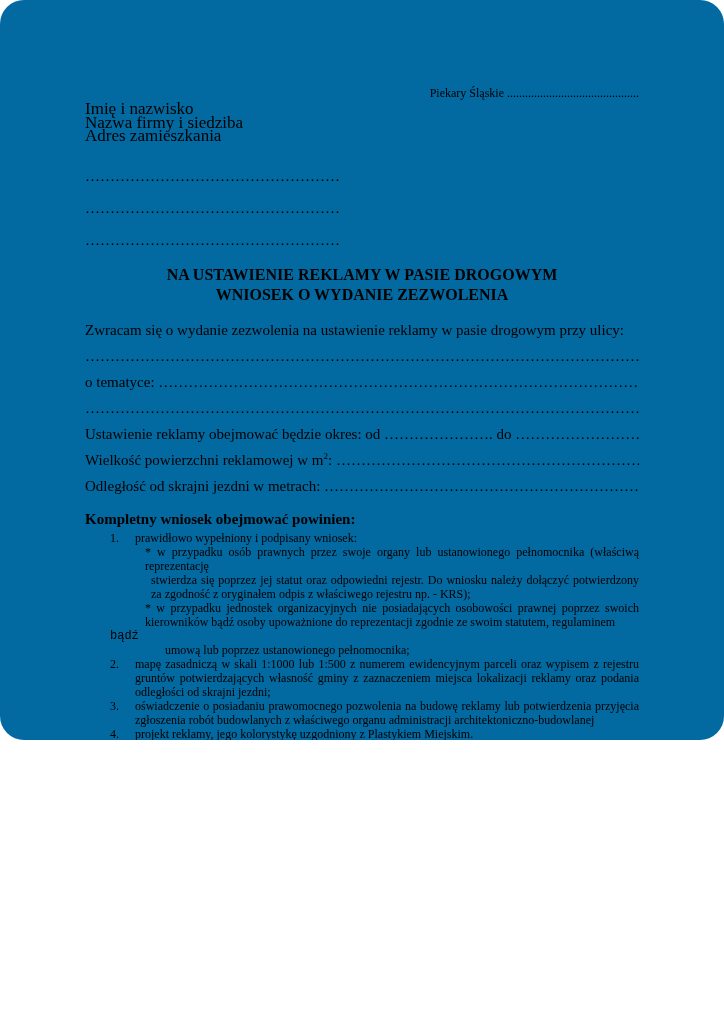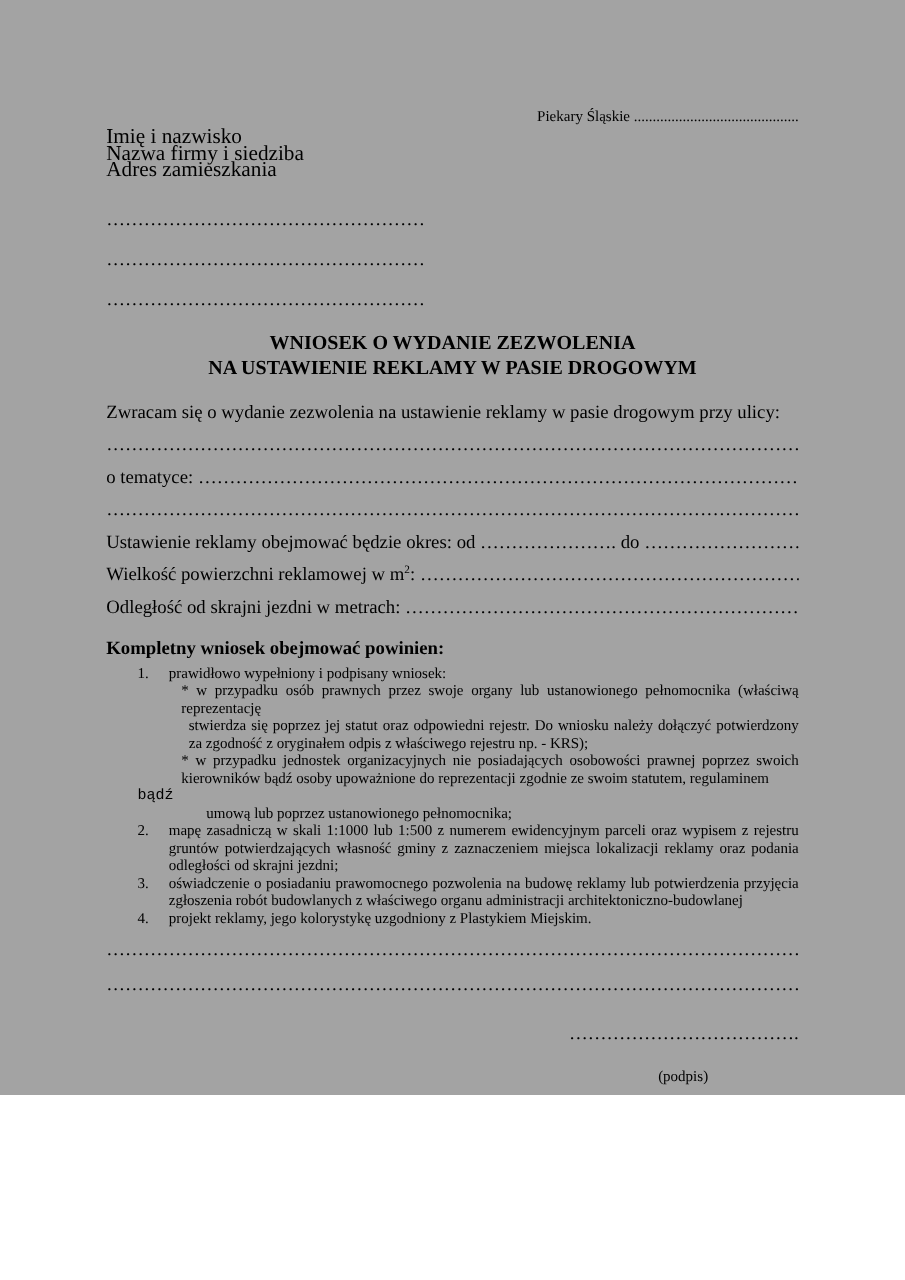--- a/index.html
+++ b/index.html
@@ -1,25 +1,26 @@
 <!DOCTYPE html>
 <html><head>
 <meta charset="utf-8">
 <style>
   * { margin: 0; padding: 0; box-sizing: border-box; }
   html, body { background: #ffffff; }
   .page {
     width: 724px;
-    height: 876px;
-    background: #a3a3a3;
+    height: 740px;
+    background: #0369a1;
     color: #000000;
     font-family: "Liberation Serif", "DejaVu Serif", serif;
     padding: 86px 85px 0 85px;
     overflow: hidden;
     position: relative;
+    border-radius: 24px;
   }
   .place-line { font-size: 12px; line-height: 14px; text-align: right; white-space: nowrap; }
   .sender-labels { font-size: 17px; line-height: 13.5px; margin-top: 2px; }
   .sender-fills { margin-top: 26px; font-size: 15px; }
   .sfill { line-height: 15px; margin-bottom: 17px; white-space: nowrap; overflow: hidden; }
   .title { text-align: center; font-weight: bold; font-size: 16px; line-height: 20px; }
   .bodyblock { margin-top: 12px; font-size: 15px; }
   .bline { line-height: 26px; white-space: nowrap; }
   .clip { overflow: hidden; }
   .sup { font-size: 9px; vertical-align: super; line-height: 0; }
@@ -53,22 +54,22 @@
     <div>Adres zamieszkania</div>
   </div>
 
   <div class="sender-fills">
     <div class="sfill">……………………………………………</div>
     <div class="sfill">……………………………………………</div>
     <div class="sfill">……………………………………………</div>
   </div>
 
   <div class="title">
+    <div>NA USTAWIENIE REKLAMY W PASIE DROGOWYM</div>
     <div>WNIOSEK O WYDANIE ZEZWOLENIA</div>
-    <div>NA USTAWIENIE REKLAMY W PASIE DROGOWYM</div>
   </div>
 
   <div class="bodyblock">
     <div class="bline">Zwracam się o wydanie zezwolenia na ustawienie reklamy w pasie drogowym przy ulicy:</div>
     <div class="bline clip">………………………………………………………………………………………………………..</div>
     <div class="bline clip">o tematyce: ………………………………………………………………………………………..</div>
     <div class="bline clip">………………………………………………………………………………………………………...</div>
     <div class="bline clip">Ustawienie reklamy obejmować będzie okres: od …………………. do ………………………</div>
     <div class="bline clip"><span>Wielkość powierzchni reklamowej w m</span><sup class="sup">2</sup><span>: ……………………………………………………………...</span></div>
     <div class="bline clip">Odległość od skrajni jezdni w metrach: ……………………………………………………………...</div>

